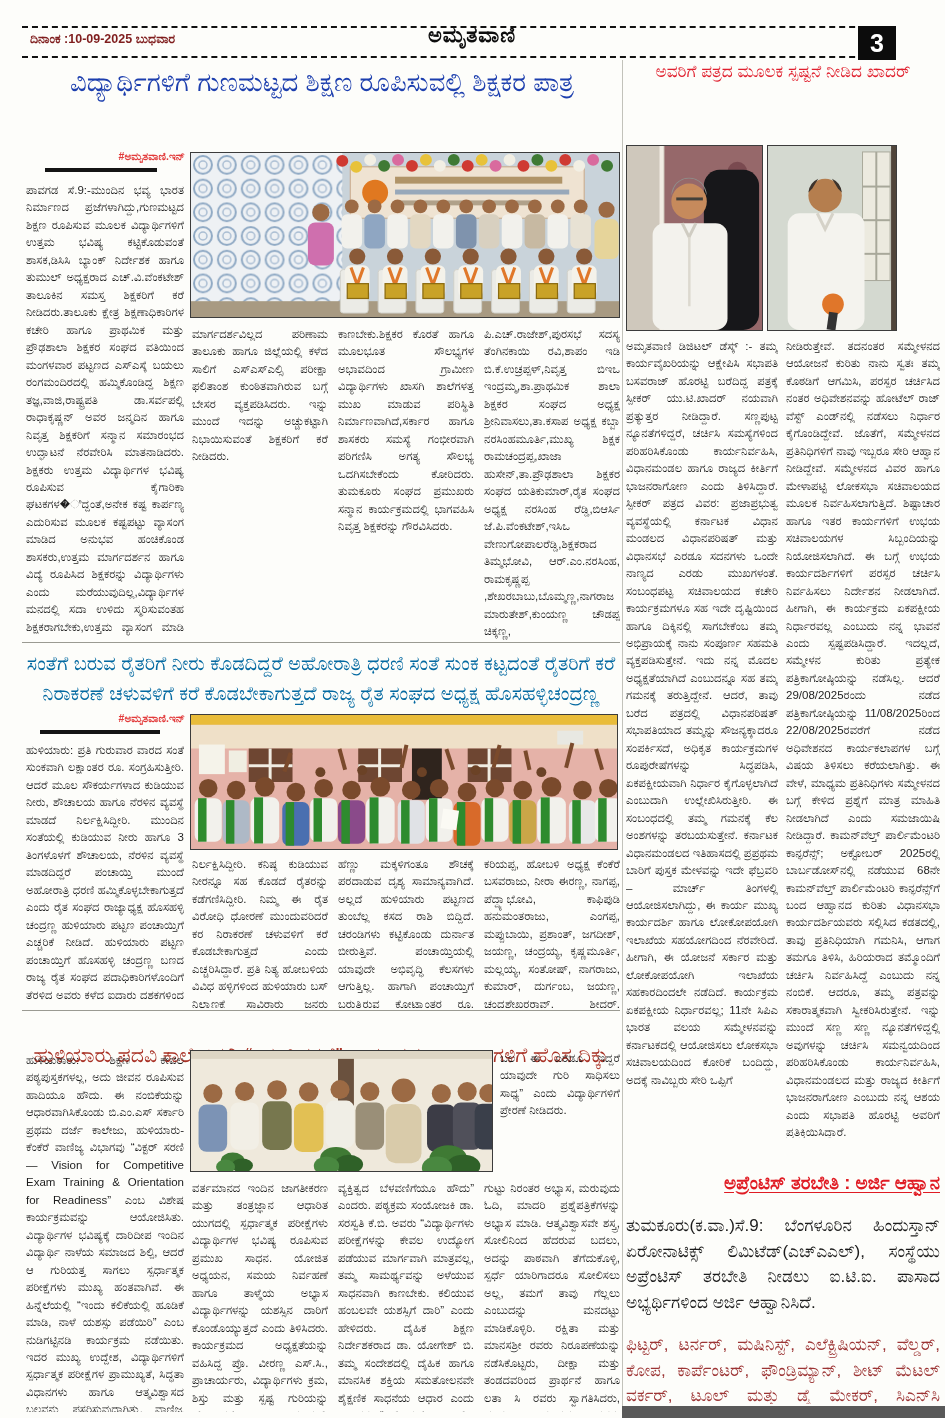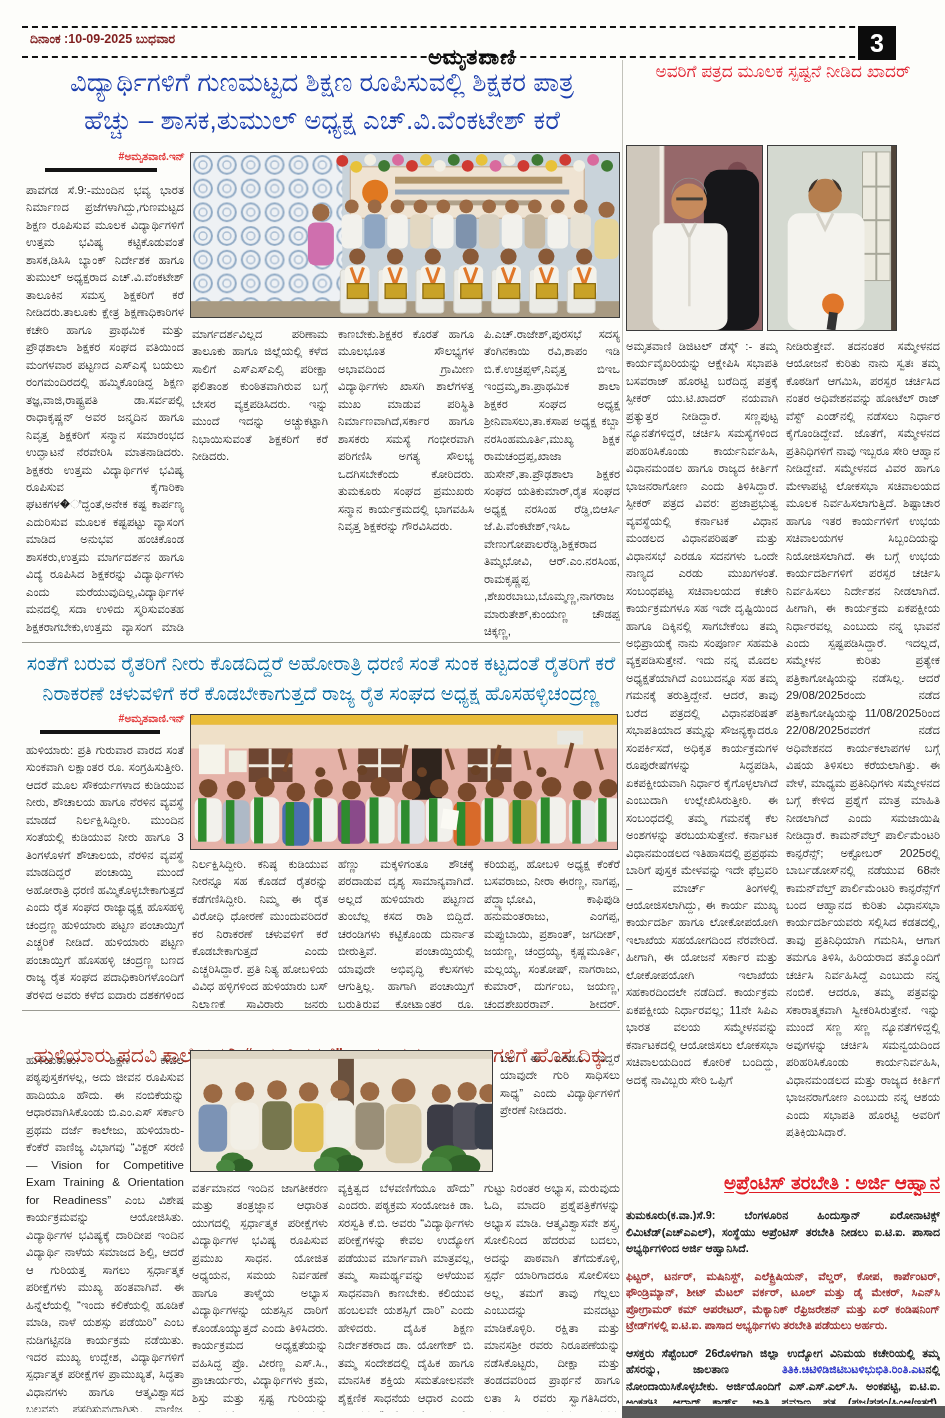--- a/index.html
+++ b/index.html
@@ -3,21 +3,21 @@
 <meta charset="utf-8">
 <style>
   html,body{margin:0;padding:0;background:#e8e8e3;}
   #page{position:relative;width:945px;height:1418px;background:#fdfdfa;margin:0 auto;
         font-family:"Liberation Sans", sans-serif;overflow:hidden;}
   .abs{position:absolute;box-sizing:border-box;}
   
   .header-band{left:22px;top:26px;width:873px;height:32px;border-top:2px dashed #111;
                border-bottom:2px dashed #111;}
   .date-label{left:30px;top:32px;width:260px;font-size:12.5px;font-weight:bold;color:#7f1d1d;}
-  .masthead{left:322px;top:45px;width:300px;text-align:center;font-size:21px;font-weight:bold;color:#0d0d0d;letter-spacing:1px;}
+  .masthead{left:322px;top:23px;width:300px;text-align:center;font-size:21px;font-weight:bold;color:#0d0d0d;letter-spacing:1px;}
   .page-num{left:858px;top:26px;width:38px;height:34px;background:#0c0c0c;color:#fff;
             font-size:25px;font-weight:bold;text-align:center;line-height:34px;}
   
   .headline{font-weight:normal;text-align:center;overflow:hidden;}
   .main-headline{left:22px;top:64px;width:600px;height:86px;font-size:26px;line-height:1.45;color:#1d3fae;}
   .right-headline{left:626px;top:58px;width:314px;height:64px;font-size:17px;line-height:1.6;color:#e0202e;}
   .green-headline{left:22px;top:648px;width:598px;height:62px;font-size:19.5px;line-height:1.55;color:#0369a1;}
   .bottom-headline{left:22px;top:1040px;width:598px;height:32px;font-size:20.5px;line-height:1.5;color:#a93226;}
   .ad-headline{left:626px;top:1148px;width:314px;height:24px;font-size:18.5px;font-weight:bold;text-align:center;
                color:#e01c24;text-decoration:underline;text-underline-offset:3px;overflow:hidden;}
@@ -26,22 +26,22 @@
   .byline{width:163px;text-align:right;font-size:10.5px;font-weight:bold;color:#e23b3b;overflow:hidden;}
   .byline-rule{height:4px;background:#141414;}
   
   .col{font-size:11.5px;line-height:1.52;text-align:justify;color:#1d1d1d;overflow:hidden;word-break:break-word;}
   
   .photo{border:1px solid #3c3c3c;background:#d8d8d2;overflow:hidden;}
   .photo svg{display:block;width:100%;height:100%;}
   
   .vdivider{left:622px;top:60px;width:1px;height:1346px;background:#c2c2ba;}
   .hrule{height:1px;background:#9a9a92;}
-  .ad-body{left:626px;top:1196px;width:314px;height:208px;font-size:11px;line-height:1.5;
-           text-align:justify;color:#1b1b1b;overflow:hidden;font-weight:bold;}
+  .ad-body{left:626px;top:1196px;width:314px;height:208px;font-size:17px;line-height:1.5;
+           text-align:justify;color:#1b1b1b;overflow:hidden;}
   .ad-body .trades{color:#9c3434;}
   .ad-body .weblink{color:#2a35c8;margin-left:20px;}
   .bottom-strip{left:622px;top:1406px;width:323px;height:12px;background:#595959;}
 </style>
 </head>
 <body>
 
 <svg width="0" height="0" style="position:absolute" aria-hidden="true">
   <defs>
     <pattern id="wallpat" width="24" height="24" patternUnits="userSpaceOnUse">
@@ -76,21 +76,20 @@
 
   <div class="abs header-band"></div>
   <div class="abs date-label">ದಿನಾಂಕ :10-09-2025 ಬುಧವಾರ</div>
   <div class="abs masthead">ಅಮೃತವಾಣಿ</div>
   <div class="abs page-num">3</div>
 
   <div class="abs vdivider"></div>
 
   <div class="abs headline main-headline">
     <div>ವಿದ್ಯಾರ್ಥಿಗಳಿಗೆ ಗುಣಮಟ್ಟದ ಶಿಕ್ಷಣ ರೂಪಿಸುವಲ್ಲಿ ಶಿಕ್ಷಕರ ಪಾತ್ರ</div>
-    <div>ಹೆಚ್ಚು – ಶಾಸಕ,ತುಮುಲ್ ಅಧ್ಯಕ್ಷ ಎಚ್.ವಿ.ವೆಂಕಟೇಶ್ ಕರೆ</div>
   </div>
   <div class="abs byline" style="left:22px;top:150px;">#ಅಮೃತವಾಣಿ.ಇನ್</div>
   <div class="abs byline-rule" style="left:45px;top:168px;width:112px;"></div>
 
   <div class="abs photo" style="left:190px;top:152px;width:430px;height:166px;">
     <svg viewBox="0 0 430 166" preserveAspectRatio="none">
       <rect width="430" height="166" fill="#c9d3da"></rect>
       <rect x="0" y="0" width="152" height="166" fill="url(#wallpat)"></rect>
       <rect x="0" y="150" width="430" height="16" fill="#a89a82"></rect>
       <rect x="160" y="14" width="235" height="52" fill="#efe3d2" stroke="#c9a887"></rect>

